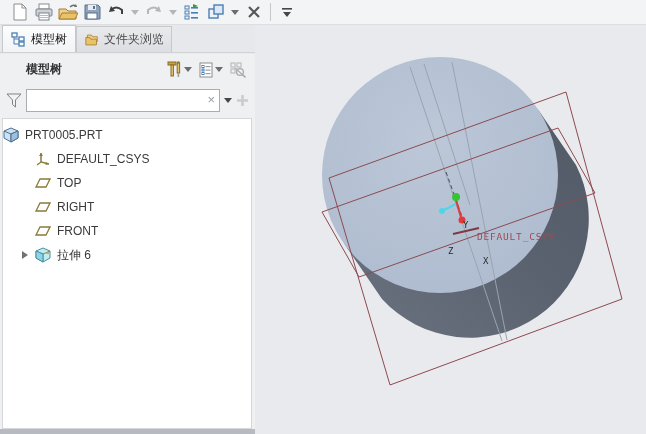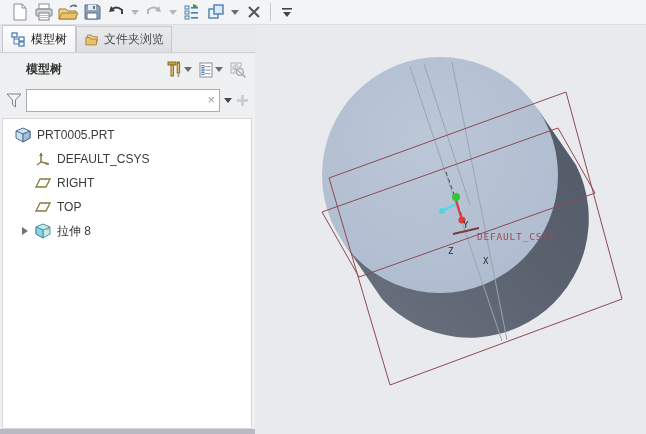--- a/index.html
+++ b/index.html
@@ -54,21 +54,21 @@
     padding:2px 20px 2px 5px;font-size:12px;outline:none;
   }
   .clear-x{position:absolute;right:5px;top:4px;color:#9a9da1;font-size:13px;line-height:13px;}
   
   .tree{
     position:absolute;left:2px;top:118px;width:250px;height:311px;
     background:#fff;border:1px solid #d5d7da;padding-top:4px;
   }
   .trow{height:24px;display:flex;align-items:center;gap:6px;}
   .trow .expander{width:8px;margin-left:-14px;}
-  .ind1{padding-left:12px;}
+  .ind1{}
   .ind2{padding-left:32px;}
   .tlabel{color:#3a3a3a;}
   
   .viewport{position:absolute;left:255px;top:25px;width:391px;height:409px;background:var(--vpbg);}
   .panel-bottom{position:absolute;left:0;top:429px;width:255px;height:5px;background:#b7bac0;}
   svg text{font-family:"DejaVu Sans Mono",monospace;}
 </style>
 </head>
 <body>
 
@@ -243,40 +243,46 @@
         <path d="M6,2 l-2,3 4,0 z" fill="#8a7a3a"></path>
         <path d="M14,13 l-3.5,1 .5,-2.8 z" fill="#8a7a3a"></path>
         <path d="M6,11 L2,14" stroke="#8a7a3a" stroke-width="1.2"></path>
       </svg>
     <span class="tlabel">DEFAULT_CSYS</span>
   </div>
   <div class="trow ind2">
     <svg width="16" height="14" viewBox="0 0 16 14">
         <path d="M1,11 L5,3 L15,3 L11,11 Z" fill="none" stroke="#8a7a3a" stroke-width="1.3"></path>
       </svg>
-    <span class="tlabel">RIGHT</span>
+    <span class="tlabel">TOP</span>
   </div>
   <div class="trow ind2">
     <svg width="16" height="14" viewBox="0 0 16 14">
         <path d="M1,11 L5,3 L15,3 L11,11 Z" fill="none" stroke="#8a7a3a" stroke-width="1.3"></path>
       </svg>
-    <span class="tlabel">TOP</span>
+    <span class="tlabel">RIGHT</span>
+  </div>
+  <div class="trow ind2">
+    <svg width="16" height="14" viewBox="0 0 16 14">
+        <path d="M1,11 L5,3 L15,3 L11,11 Z" fill="none" stroke="#8a7a3a" stroke-width="1.3"></path>
+      </svg>
+    <span class="tlabel">FRONT</span>
   </div>
   <div class="trow ind2">
     <svg class="expander" width="8" height="10" viewBox="0 0 8 10">
         <path d="M1,1 L7,5 L1,9 Z" fill="#707376"></path>
       </svg>
     <svg width="16" height="16" viewBox="0 0 16 16">
         <path d="M8,1 L15,4 15,11 8,15 1,11 1,4 Z" fill="#bfeef2" stroke="#4a8fa6"></path>
         <path d="M1,4 L8,7 15,4" fill="none" stroke="#4a8fa6"></path>
         <path d="M8,7 L8,15" stroke="#4a8fa6"></path>
         <path d="M1,4 L8,7 8,15 1,11 Z" fill="#8fd4de" stroke="#4a8fa6"></path>
         <path d="M11,6 l3,0" stroke="#c9a23e" stroke-width="1.6"></path>
       </svg>
-    <span class="tlabel">拉伸 8</span>
+    <span class="tlabel">拉伸 6</span>
   </div>
 </div>
 <div class="panel-bottom"></div>
 
 <div class="viewport">
   <svg width="391" height="409" viewBox="255 25 391 409">
     <defs>
       <linearGradient id="sideGrad" x1="0" y1="1" x2="1" y2="0">
         <stop offset="0" stop-color="#6b7280"></stop>
         <stop offset="0.55" stop-color="#5a6270"></stop>

